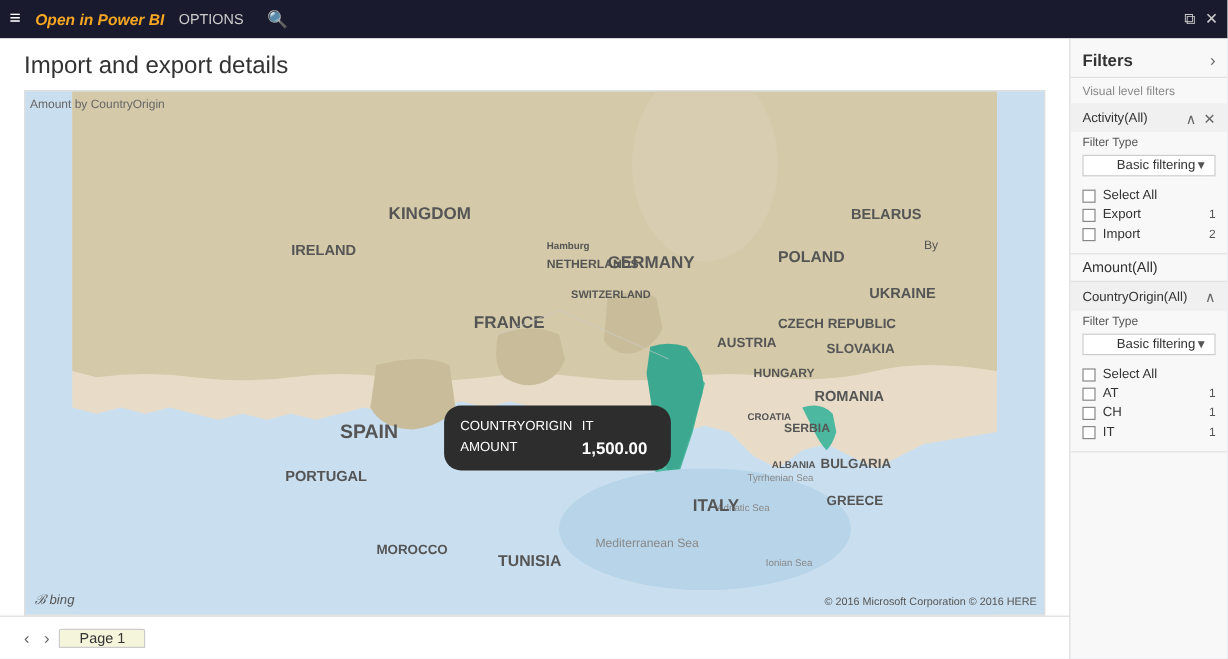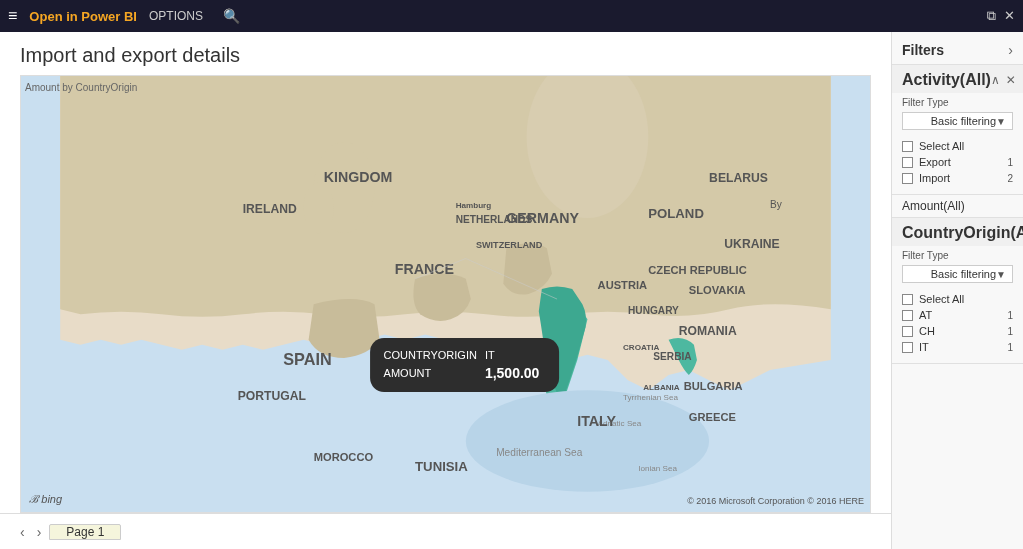--- a/index.html
+++ b/index.html
@@ -3,21 +3,21 @@
   <meta charset="utf-8">
   <style>
     * { box-sizing: border-box; margin: 0; padding: 0; }
     body { font-family: 'Segoe UI', Arial, sans-serif; background: #f0f0f0; width: 1023px; height: 549px; overflow: hidden; }
 
     
     .titlebar {
       display: flex; align-items: center; background: #1a1a2e; height: 32px; padding: 0 8px; gap: 12px;
     }
     .titlebar-hamburger { color: white; font-size: 16px; cursor: pointer; }
-    .titlebar-logo { color: #f5a623; font-size: 13px; font-weight: 600; }
+    .titlebar-logo { color: #f5a623; font-size: 13px; font-weight: 600; font-style: italic; }
     .titlebar-options { color: #ccc; font-size: 12px; cursor: pointer; }
     .titlebar-search { color: #ccc; font-size: 14px; margin-left: 8px; }
     .titlebar-controls { margin-left: auto; display: flex; gap: 8px; }
     .titlebar-controls span { color: #ccc; font-size: 13px; cursor: pointer; }
 
     
     .main-container { display: flex; height: calc(549px - 32px); }
 
     
     .content-area { flex: 1; background: white; display: flex; flex-direction: column; overflow: hidden; }
@@ -63,21 +63,21 @@
     .filters-arrow { font-size: 14px; color: #666; cursor: pointer; }
 
     .filters-section-label { font-size: 10px; color: #888; padding: 6px 10px 4px 10px; }
 
     .filter-block { border-bottom: 1px solid #e0e0e0; padding: 0 0 8px 0; }
 
     .filter-block-header {
       display: flex; align-items: center; justify-content: space-between;
       padding: 6px 10px 4px 10px; background: #f0f0f0;
     }
-    .filter-block-title { font-size: 16px; color: #333; font-weight: 700; }
+    .filter-block-title { font-size: 11px; color: #333; font-weight: 400; }
     .filter-block-actions { display: flex; gap: 6px; font-size: 12px; color: #666; }
     .filter-block-action { cursor: pointer; }
 
     .filter-type-label { font-size: 10px; color: #555; padding: 4px 10px 2px 10px; }
 
     .filter-dropdown {
       display: flex; align-items: center; justify-content: flex-end;
       margin: 2px 10px; border: 1px solid #ccc; padding: 2px 6px;
       background: white; font-size: 11px; color: #333; cursor: pointer;
     }
@@ -212,20 +212,21 @@
       <div class="page-tab">Page 1</div>
     </div>
   </div>
 
   <div class="filters-panel">
     <div class="filters-header">
       <span class="filters-title">Filters</span>
       <span class="filters-arrow">›</span>
     </div>
 
+    <div class="filters-section-label">Visual level filters</div>
 
     <div class="filter-block">
       <div class="filter-block-header">
         <span class="filter-block-title">Activity(All)</span>
         <div class="filter-block-actions">
           <span class="filter-block-action">∧</span>
           <span class="filter-block-action">✕</span>
         </div>
       </div>
       <div class="filter-type-label">Filter Type</div>

